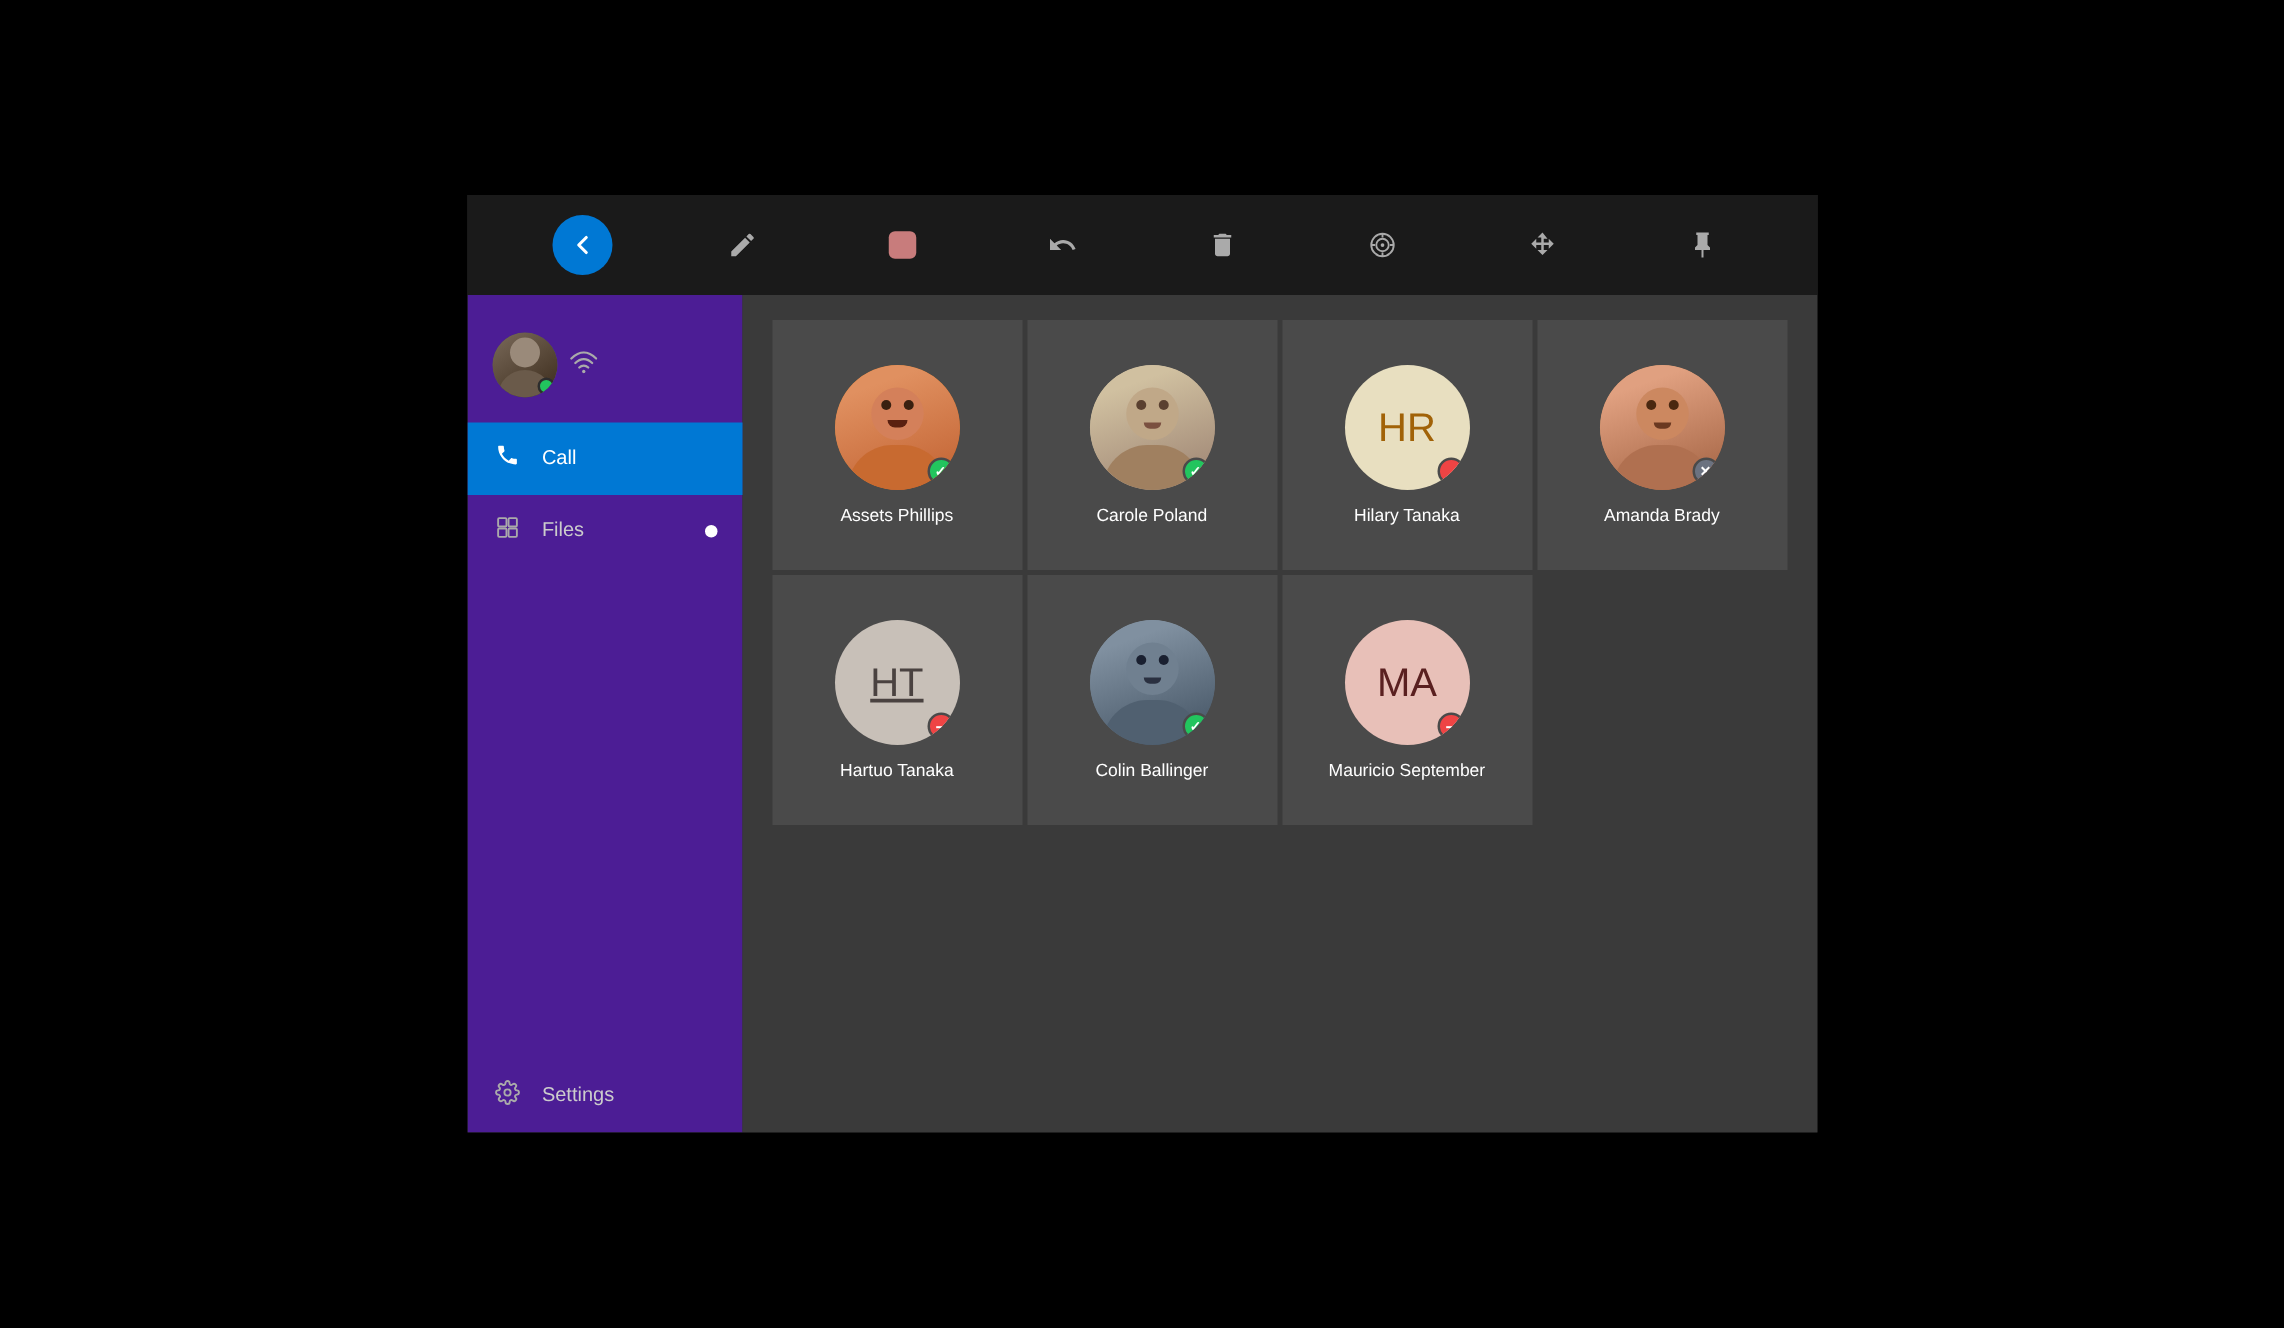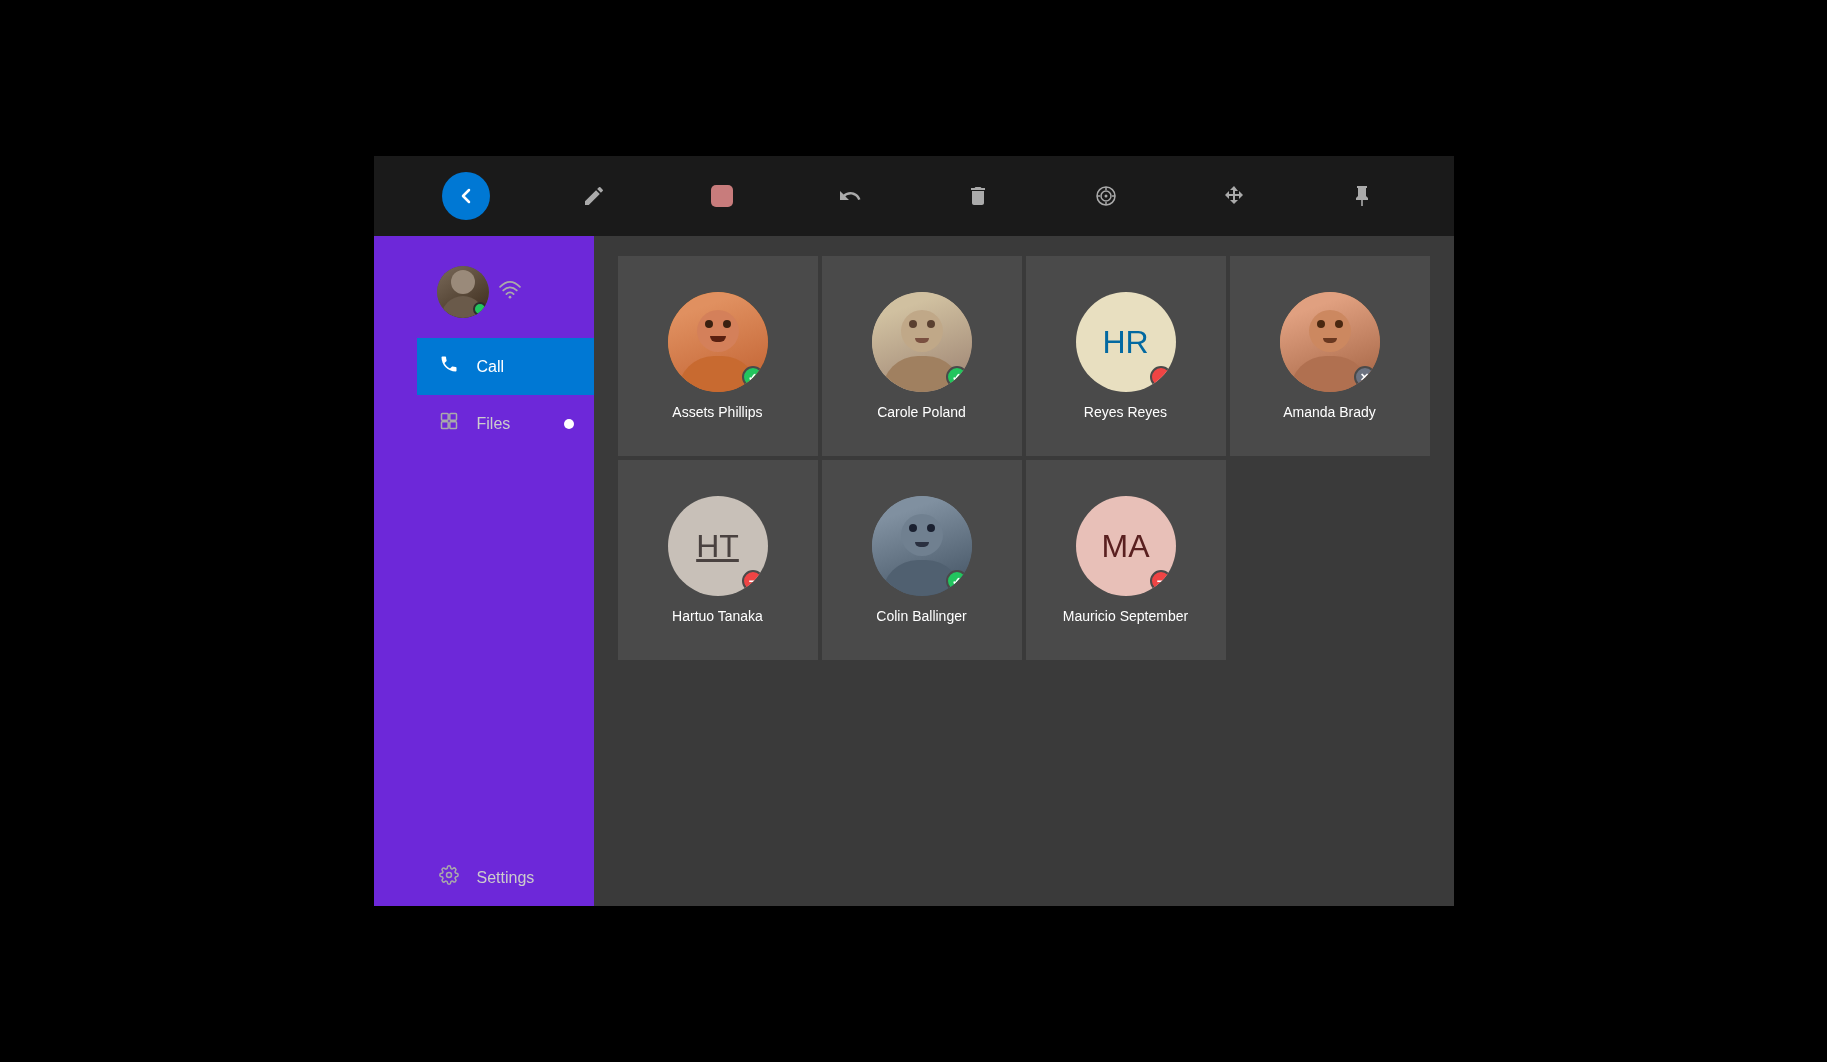--- a/index.html
+++ b/index.html
@@ -56,26 +56,25 @@
     
     .main-content {
       display: flex;
       flex: 1;
       overflow: hidden;
     }
 
     
     .sidebar {
       width: 220px;
-      background: #6d28d9;
+      background: #4c1d95;
       display: flex;
       flex-direction: column;
       padding-top: 20px;
       flex-shrink: 0;
-      padding-left: 43px;
     }
 
     .user-avatar-area {
       display: flex;
       align-items: center;
       padding: 10px 20px 20px 20px;
       gap: 10px;
     }
 
     .user-avatar {
@@ -439,27 +438,27 @@
               <div style="width:80px;height:36px;background:#a08060;border-radius:40px 40px 0 0;"></div>
             </div>
             <div class="status-indicator online">
               <span class="check-mark">✓</span>
             </div>
           </div>
           <span class="contact-name">Carole Poland</span>
         </div>
 
         <div class="contact-tile">
-          <div class="contact-avatar avatar-hr" style="font-size:32px;font-weight:300;color:#0369a1;background:#e8dfc0;">
+          <div class="contact-avatar avatar-hr" style="font-size:32px;font-weight:300;color:#a16207;background:#e8dfc0;">
             <span>HR</span>
             <div class="status-indicator busy">
               <span class="minus-mark"></span>
             </div>
           </div>
-          <span class="contact-name">Reyes Reyes</span>
+          <span class="contact-name">Hilary Tanaka</span>
         </div>
 
         <div class="contact-tile">
           <div class="contact-avatar avatar-amanda">
             <div style="width:100%;height:100%;background:linear-gradient(160deg,#e0a080 20%,#a06040 100%);border-radius:50%;display:flex;flex-direction:column;align-items:center;justify-content:flex-end;overflow:hidden;">
               <div style="width:42px;height:42px;background:#cc8860;border-radius:50%;margin-bottom:4px;position:relative;">
                 <div style="position:absolute;top:10px;left:8px;width:8px;height:8px;background:#4a2810;border-radius:50%;"></div>
                 <div style="position:absolute;top:10px;right:8px;width:8px;height:8px;background:#4a2810;border-radius:50%;"></div>
                 <div style="position:absolute;bottom:9px;left:50%;transform:translateX(-50%);width:14px;height:5px;border-radius:0 0 7px 7px;background:#6a3820;"></div>
               </div>

